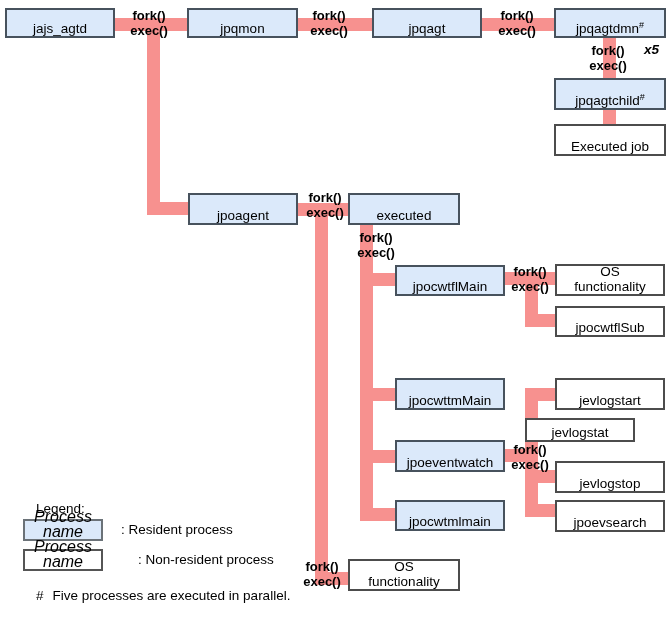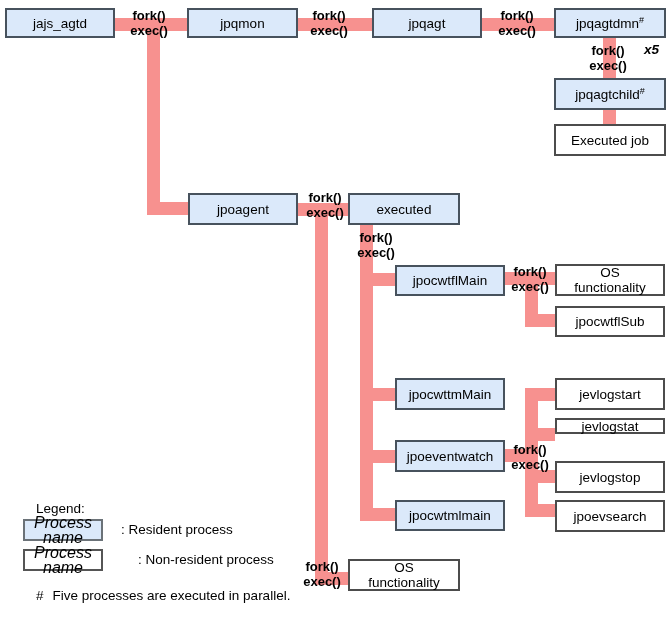--- a/index.html
+++ b/index.html
@@ -16,21 +16,21 @@
     position:absolute;
     background:#f7918f;
     z-index:0;
   }
   
   .pbox{
     position:absolute;
     z-index:1;
     box-sizing:border-box;
     display:flex;
-    align-items:center;
+    align-items:flex-end;
     justify-content:center;
     font-size:13.5px;
     text-align:center;
     line-height:15px;
   }
   .res{
     background:#dbe9fa;
     border:2px solid #47525d;
   }
   .nonres{
@@ -149,21 +149,21 @@
   </div>
   <div class="pbox res" style="left:395px;top:440px;width:110px;height:32px">
     <span>jpoeventwatch</span>
   </div>
   <div class="pbox res" style="left:395px;top:500px;width:110px;height:31px">
     <span>jpocwtmlmain</span>
   </div>
   <div class="pbox nonres" style="left:555px;top:378px;width:110px;height:32px">
     <span>jevlogstart</span>
   </div>
-  <div class="pbox nonres" style="left:555px;top:418px;width:110px;height:16px">
+  <div class="pbox nonres" style="left:525px;top:418px;width:110px;height:24px">
     <span>jevlogstat</span>
   </div>
   <div class="pbox nonres" style="left:555px;top:461px;width:110px;height:32px">
     <span>jevlogstop</span>
   </div>
   <div class="pbox nonres" style="left:555px;top:500px;width:110px;height:32px">
     <span>jpoevsearch</span>
   </div>
   <div class="pbox nonres" style="left:348px;top:559px;width:112px;height:32px">
     <span>

